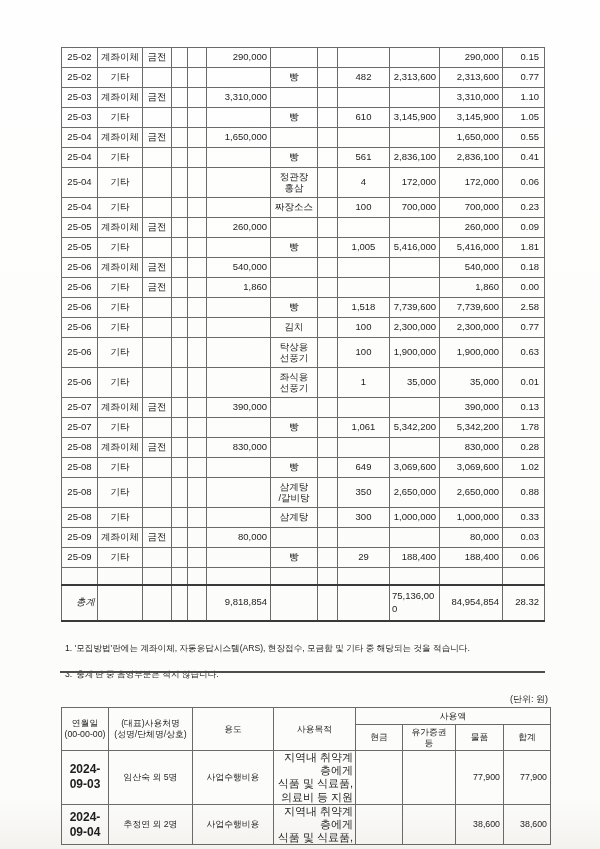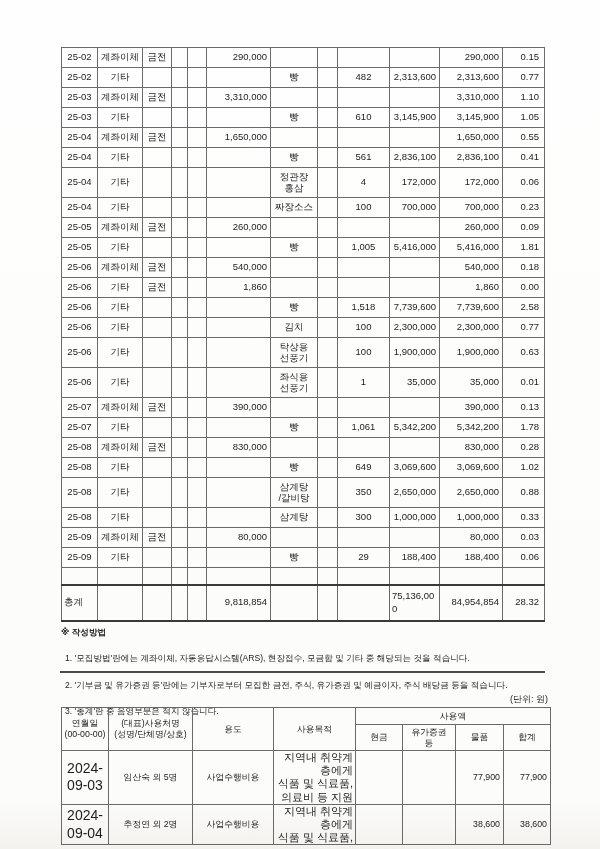--- a/index.html
+++ b/index.html
@@ -40,21 +40,21 @@
   .t1 td:nth-child(1),
   .t1 td:nth-child(2),
   .t1 td:nth-child(3),
   .t1 td:nth-child(7),
   .t1 td:nth-child(9){text-align:center;}
   .t1 td:nth-child(6),
   .t1 td:nth-child(10),
   .t1 td:nth-child(11){text-align:right;padding-right:3px;}
   .t1 td:nth-child(12){text-align:right;padding-right:5px;}
   .t1 tr.total td:nth-child(10){word-break:break-all;text-align:left;padding-left:2px;line-height:1.3;}
-  .t1 tr.total td:nth-child(1){text-align:left;}
+  .t1 tr.total td:nth-child(1){text-align:right;font-style:italic;}
 
   
   .notes{
     position:absolute;left:61px;top:627px;width:484px;
     font-size:8.6px;line-height:1.22;color:#222;
   }
   .notes .notes-title{font-weight:bold;margin-bottom:3px;}
   .notes .note-line{margin:16px 0 2px 4px;}
 
   .rule{
@@ -89,21 +89,21 @@
     overflow:hidden;
   }
   .t2{border-top:1.5px solid #3a3a3a;}
   .t2 thead tr:nth-child(1){height:17px;}
   .t2 thead tr:nth-child(2){height:26px;}
   .t2 tbody tr:nth-child(1){height:40px;}
   .t2 tbody tr:nth-child(2){height:30px;}
   .t2 tbody td:nth-child(4){font-size:11px;line-height:1.2;text-align:right;}
   .t2 tbody td:nth-child(7),
   .t2 tbody td:nth-child(8){text-align:right;padding-right:3px;}
-  .t2 tbody td:nth-child(1){font-size:14px;}
+  .t2 tbody td:nth-child(1){font-size:12px;font-weight:bold;}
 </style>
 </head>
 <body>
 
 <div class="page">
 
   <table class="t1">
     <colgroup>
       <col style="width:36px">
         <col style="width:45px">
@@ -484,23 +484,21 @@
           <td></td>
           <td></td>
           <td>75,136,000</td>
           <td>84,954,854</td>
           <td>28.32</td>
         </tr>
       </tbody>
   </table>
 
   <div class="notes">
-    <div class="notes-title">※ 작성방법</div>
     <div class="note-line">1. '모집방법'란에는 계좌이체, 자동응답시스템(ARS), 현장접수, 모금함 및 기타 중 해당되는 것을 적습니다.</div>
-    <div class="note-line">2. '기부금 및 유가증권 등'란에는 기부자로부터 모집한 금전, 주식, 유가증권 및 예금이자, 주식 배당금 등을 적습니다.</div>
     <div class="note-line">3. '총계'란 중 음영부분은 적지 않습니다.</div>
   </div>
 
   <div class="rule"></div>
 
   <div class="unit-label">(단위: 원)</div>
 
   <table class="t2">
     <colgroup>
       <col style="width:47px">

